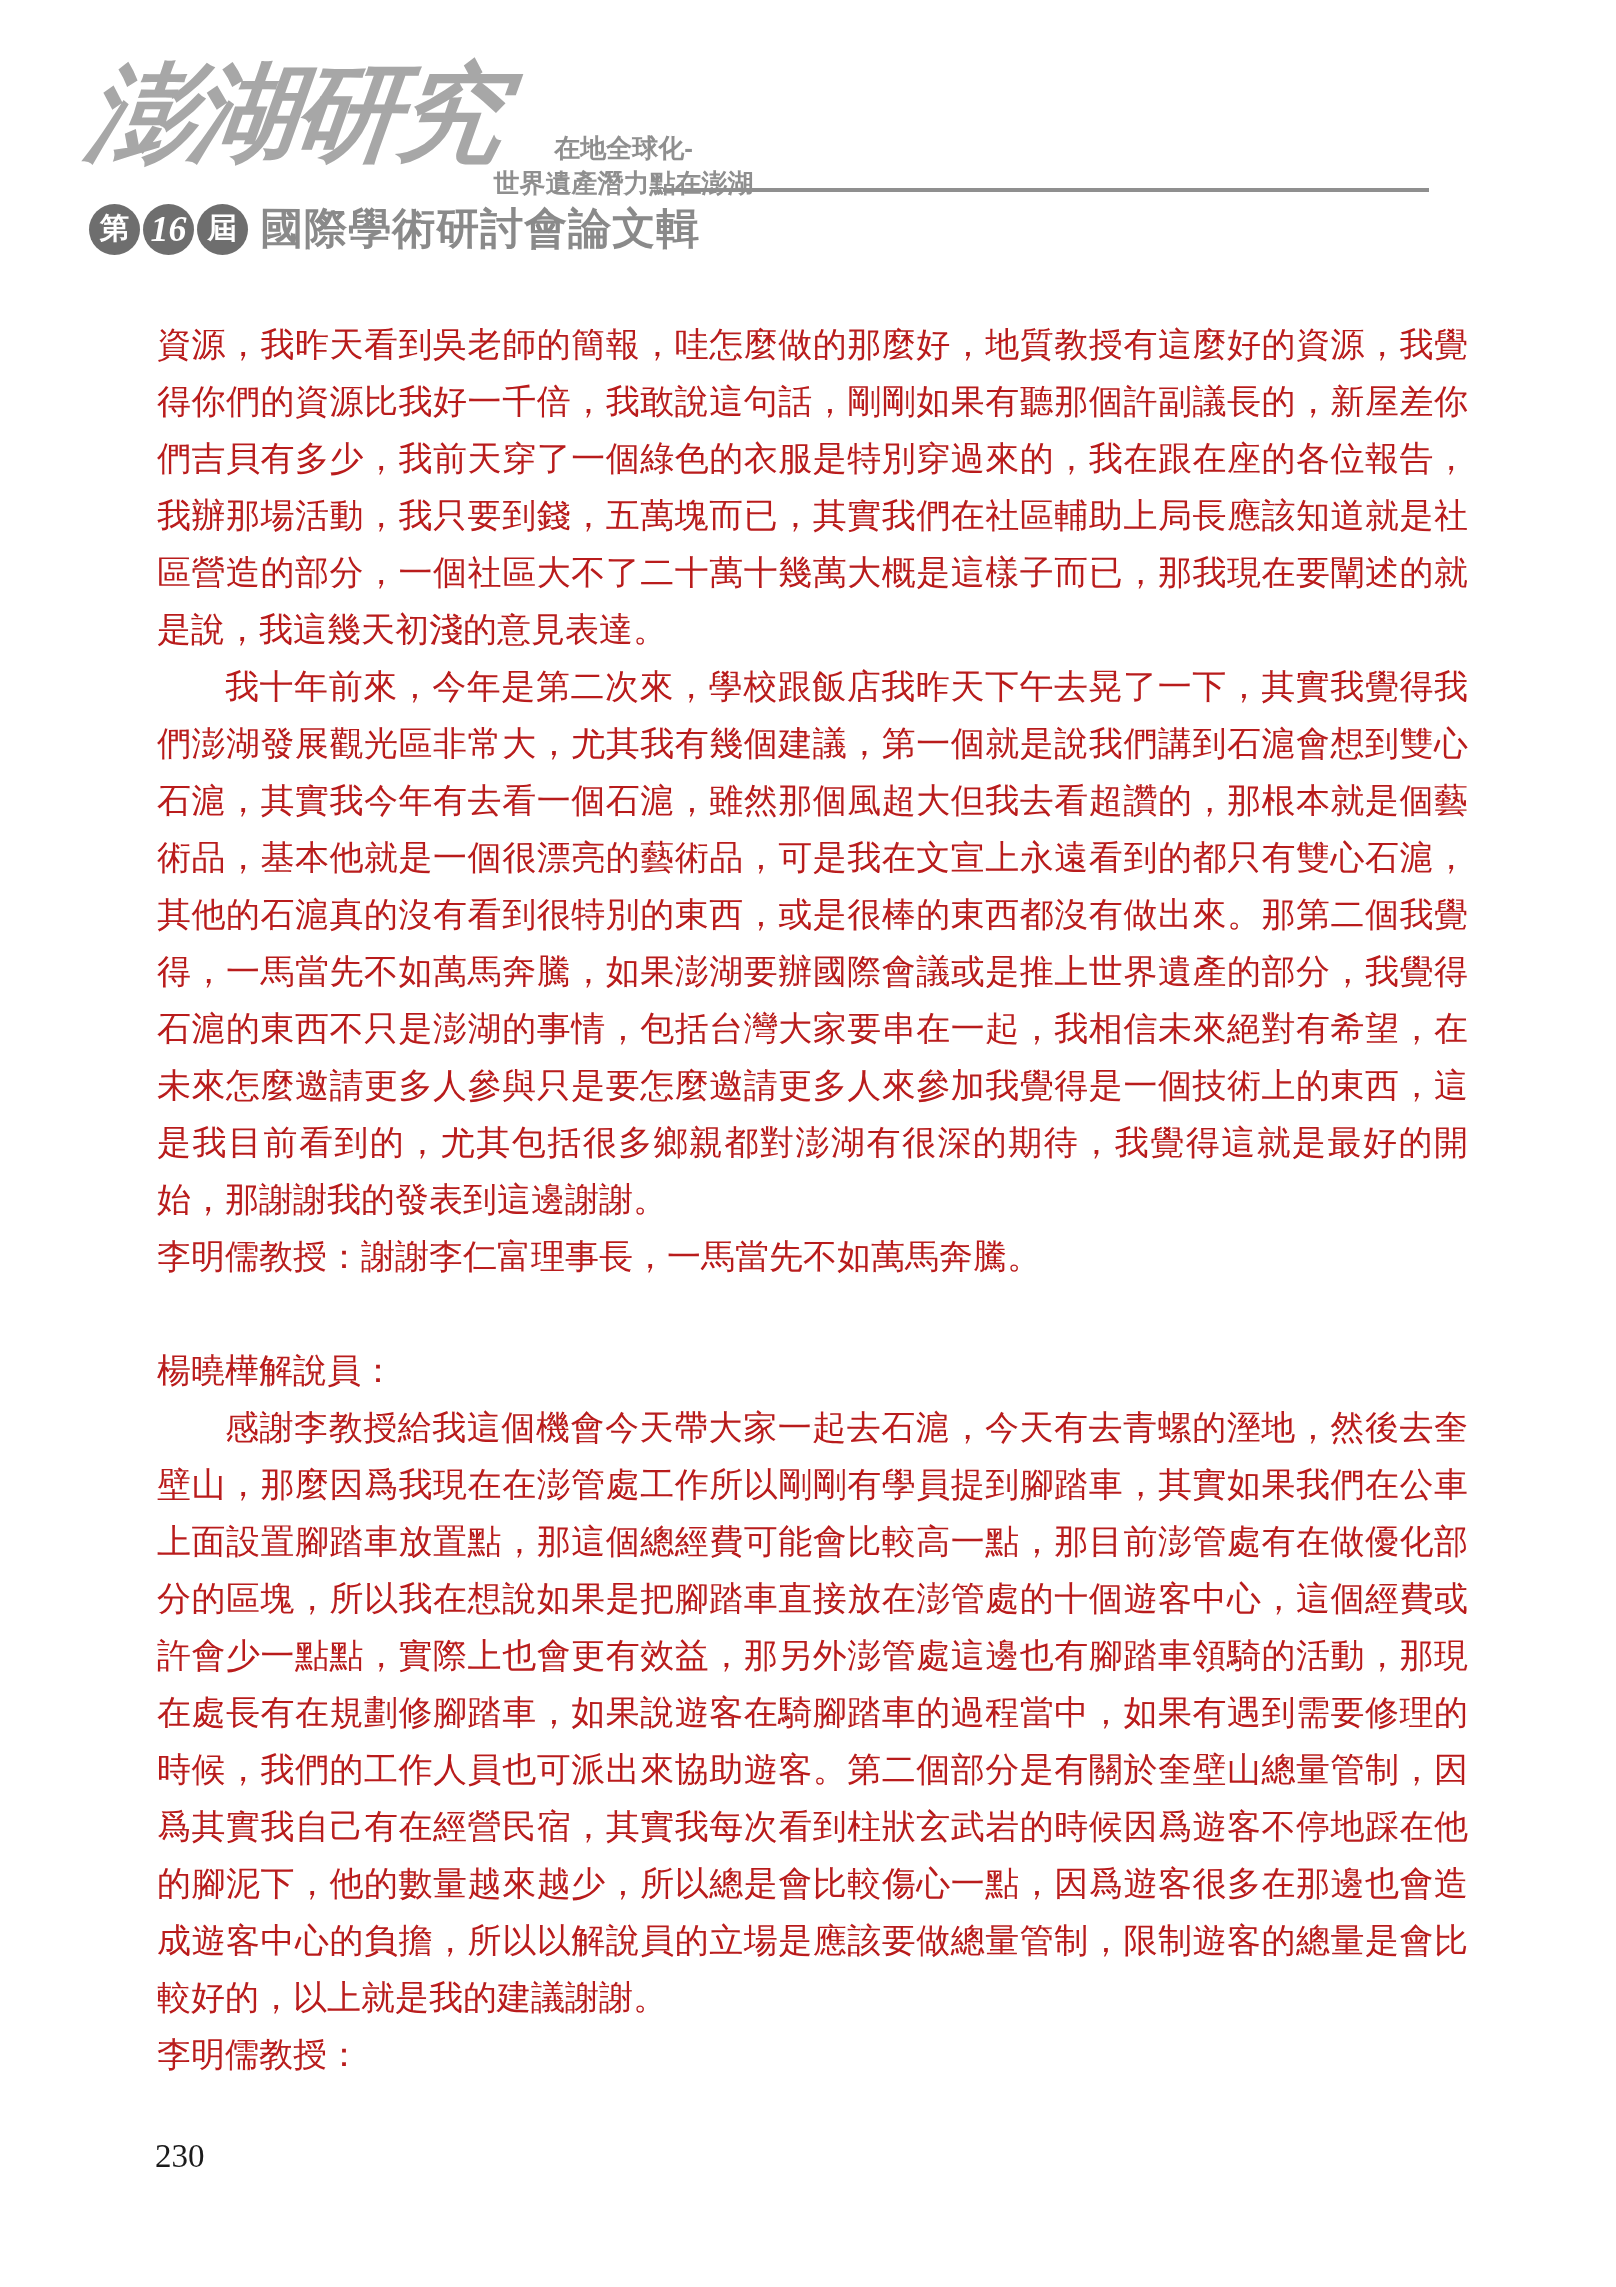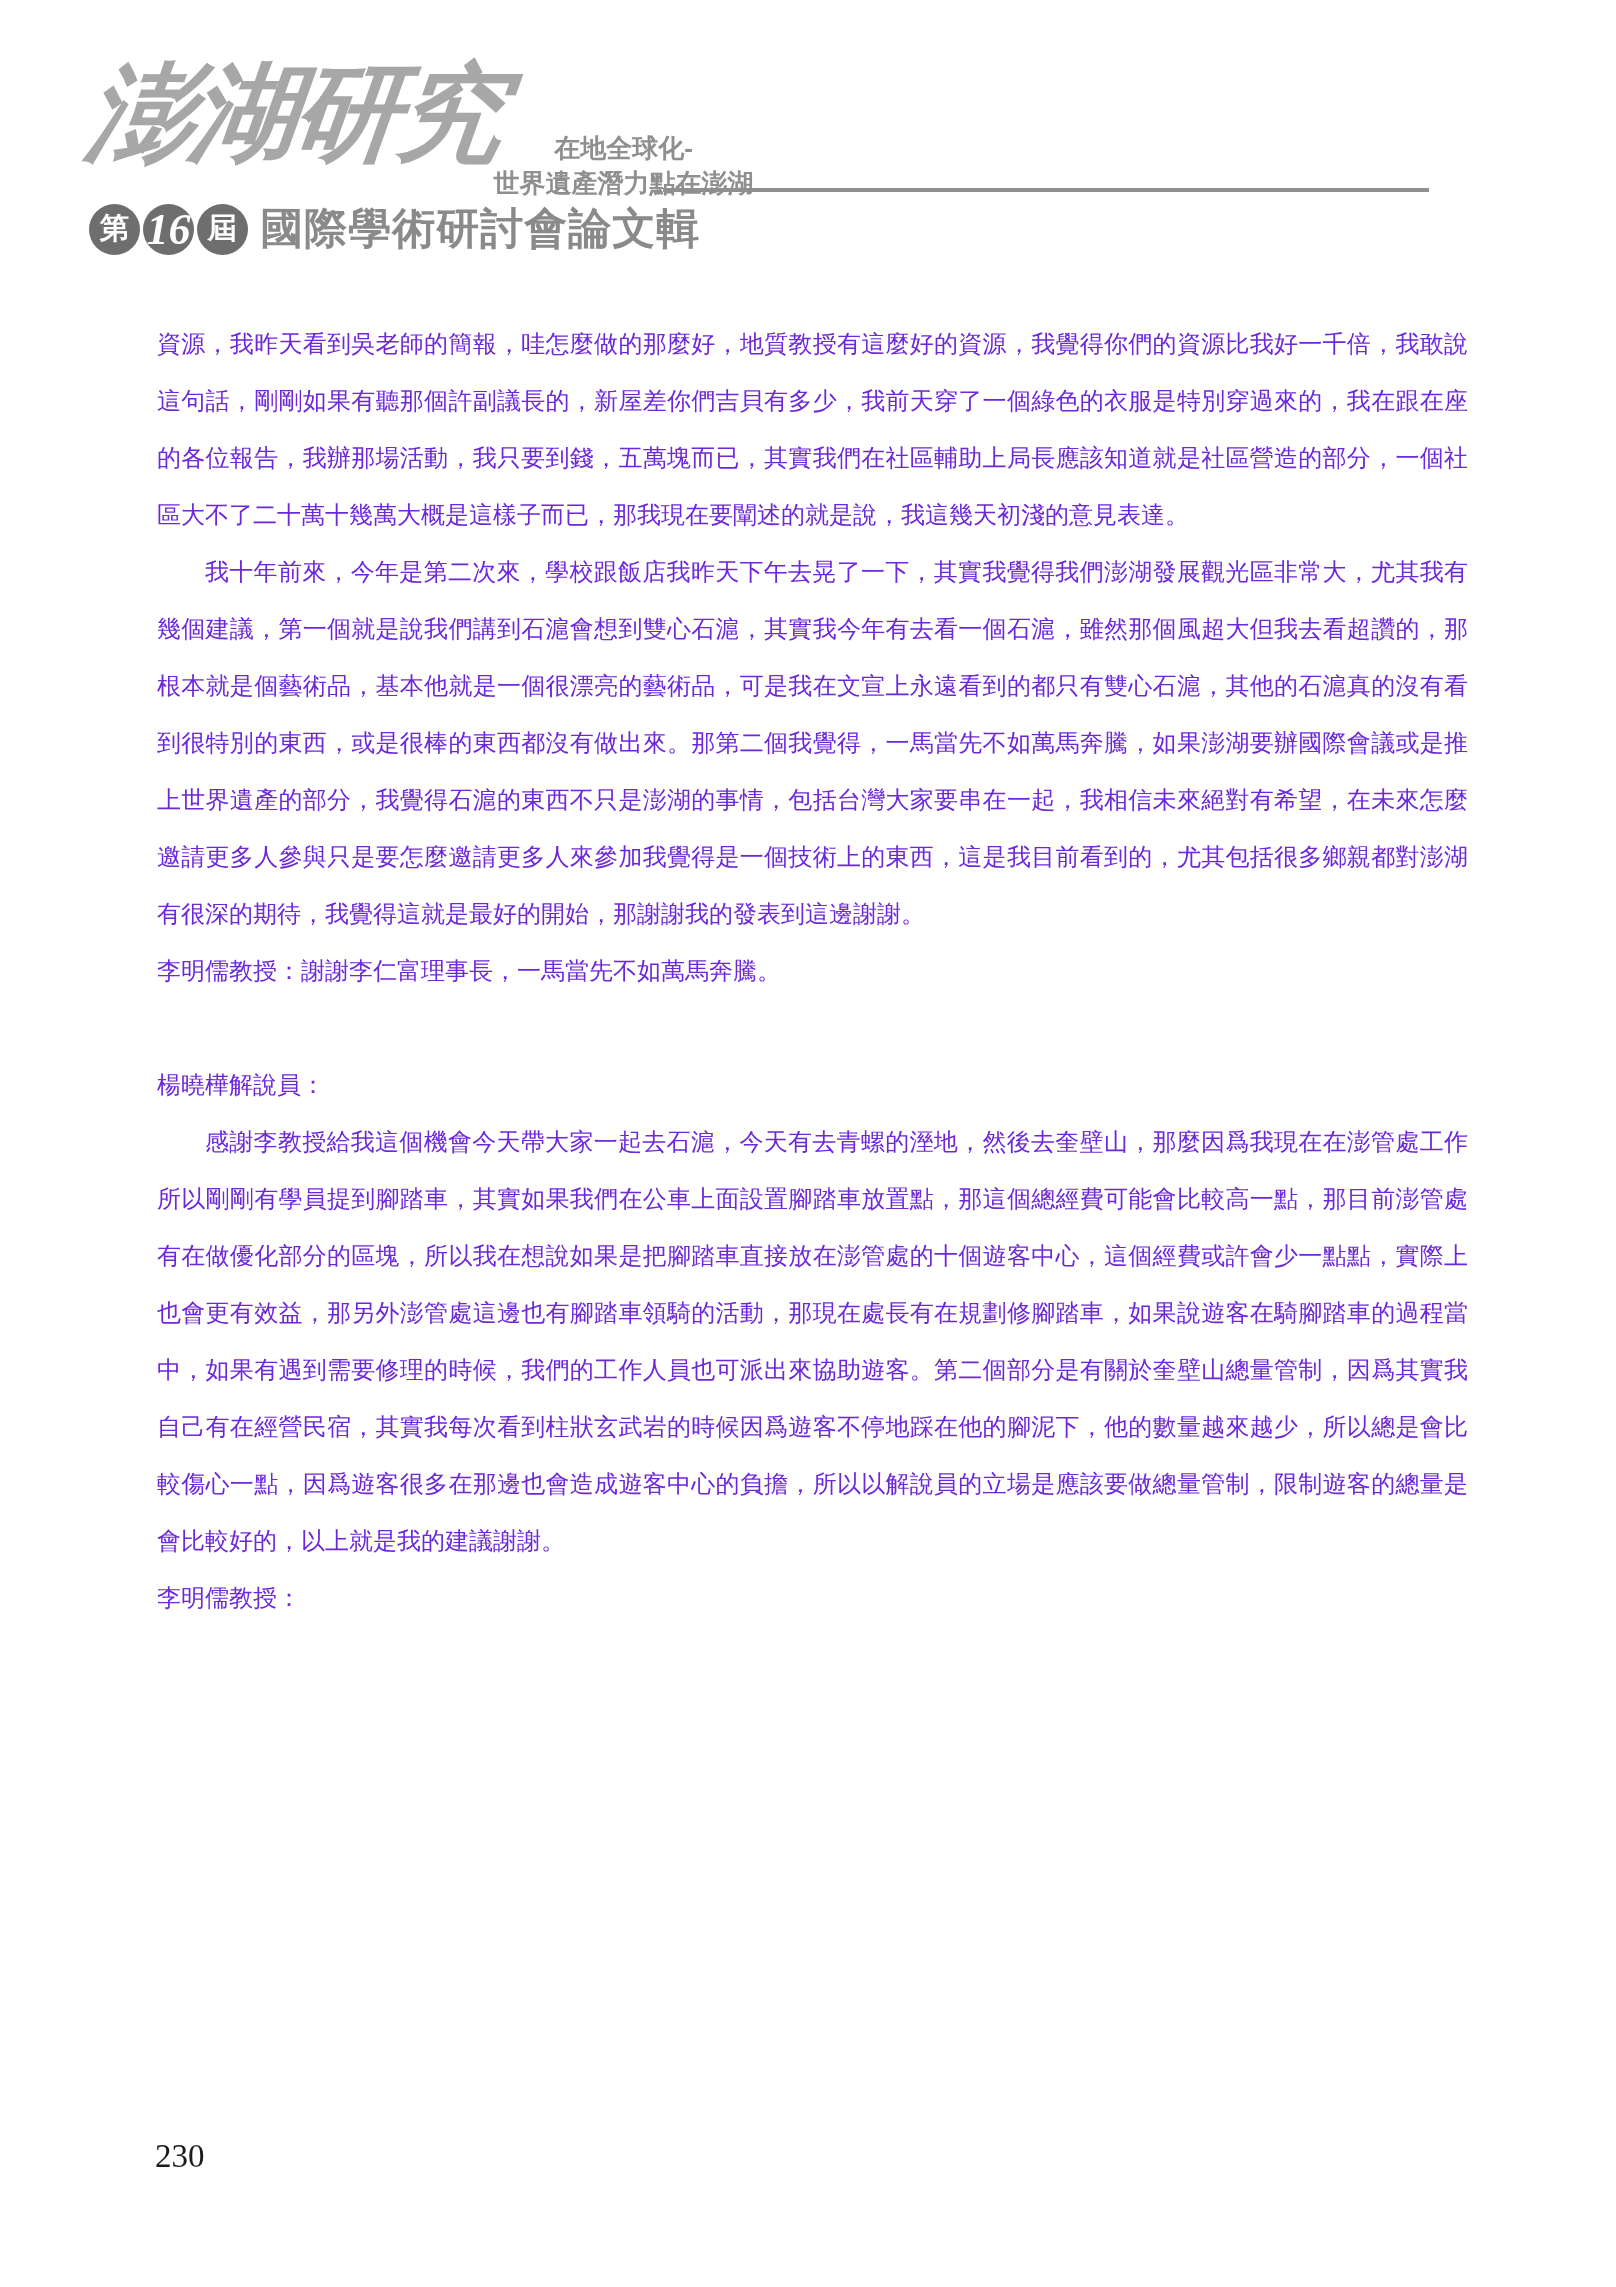--- a/index.html
+++ b/index.html
@@ -45,36 +45,36 @@
     width:51px;height:51px;border-radius:50%;
     background:#6e6e6e;color:#ffffff;
     display:flex;align-items:center;justify-content:center;
     font-size:29.5px;font-weight:bold;
     margin-right:2.9px;
     font-family:"Liberation Sans","DejaVu Sans",sans-serif;
   }
   .badge-circle.num{
     font-style:italic;
     font-family:"Liberation Serif","DejaVu Serif",serif;
-    font-size:44px;
+    font-size:36px;
   }
   .series-title{
     margin-left:9.5px;
     font-size:43px;
     color:#8a8a8a;
     font-weight:600;
     letter-spacing:1px;
     white-space:nowrap;
   }
   
   .body-text{
     position:absolute;left:157px;top:316px;
     width:1311px;
-    font-size:24px;line-height:57px;
-    color:#6d28d9;
+    font-size:34px;line-height:57px;
+    color:#b91c1c;
     text-align:justify;
     word-break:break-all;
   }
   .para{margin:0;}
   .para.indent{text-indent:2em;}
   .para.gap-before{margin-top:57px;}
   
   .page-number{
     position:absolute;left:155px;top:2138px;
     font-size:33px;color:#1b1b1b;

